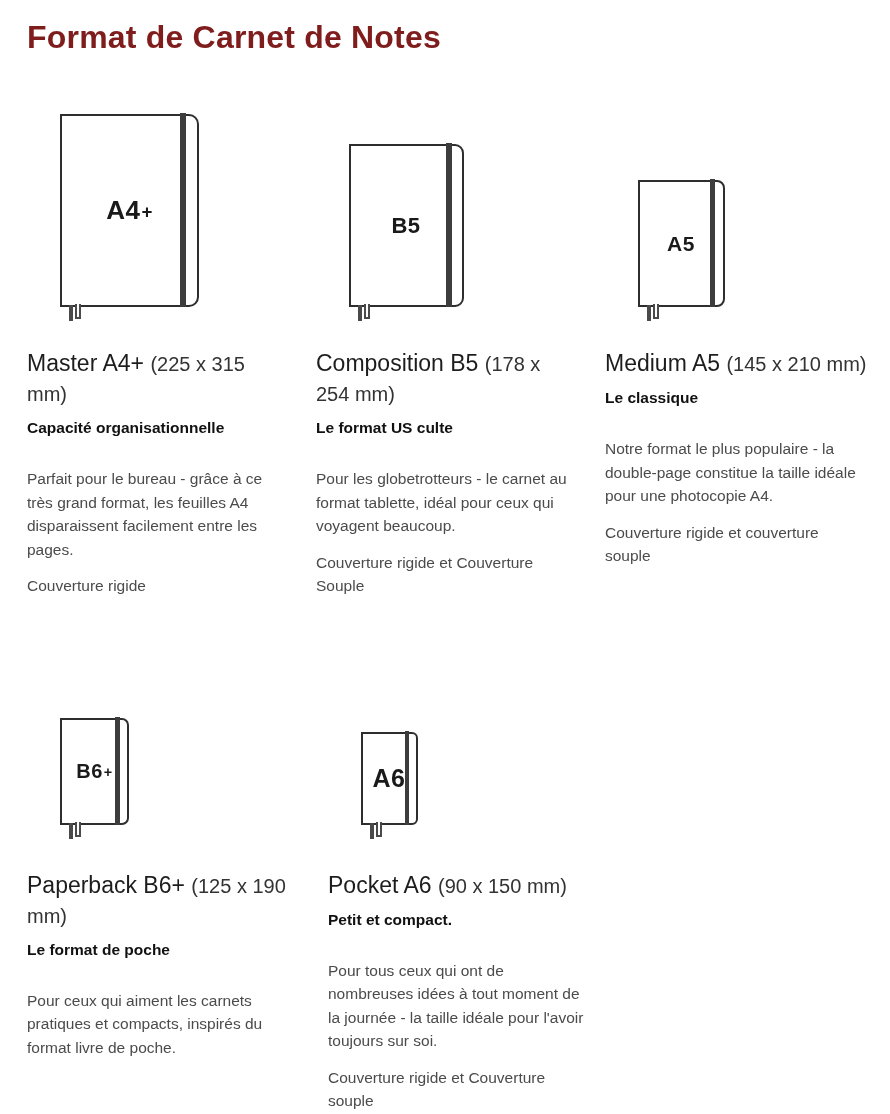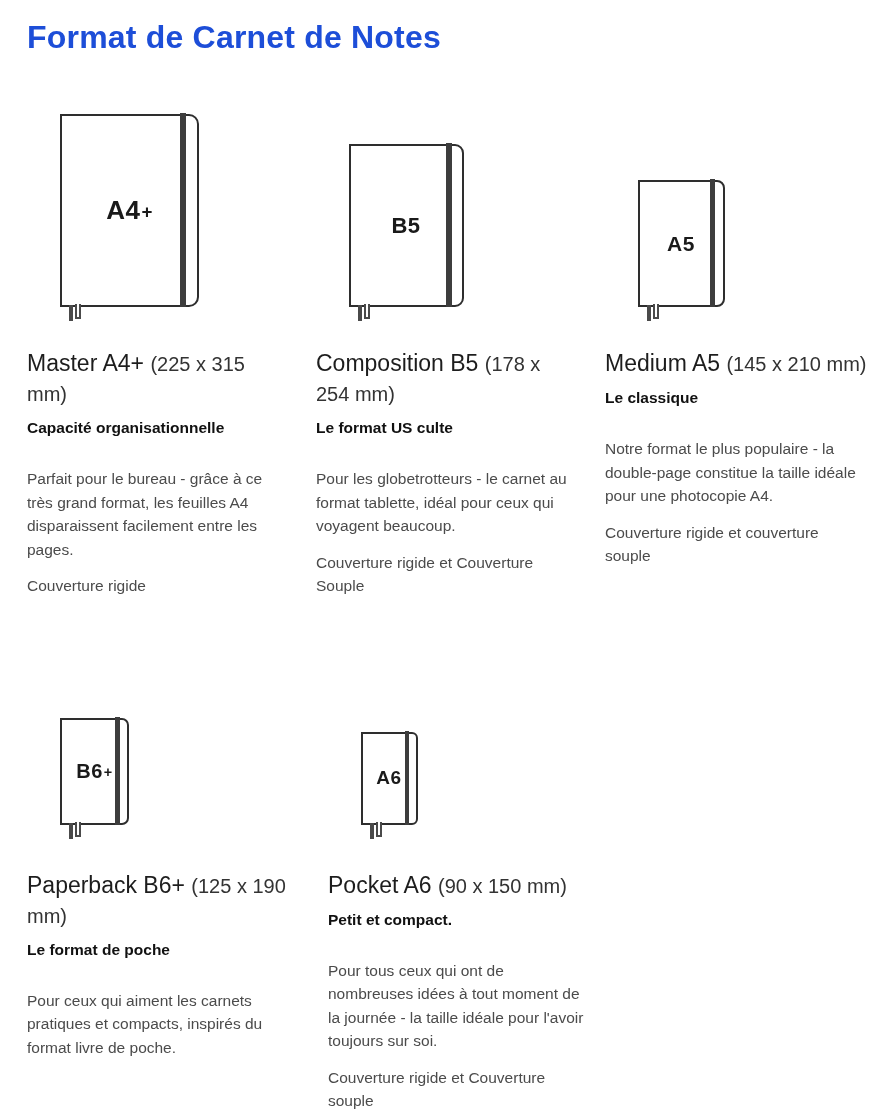--- a/index.html
+++ b/index.html
@@ -9,21 +9,21 @@
     font-family: "Liberation Sans", sans-serif;
     overflow: hidden;
     color: #1d1d1d;
   }
   .page { padding: 18px 0 0 27px; width: 890px; }
 
   h1.page-title {
     font-size: 32px;
     font-weight: 700;
     line-height: 38px;
-    color: #1d4ed8;
+    color: #7f1d1d;
     letter-spacing: 0.2px;
   }
 
   .row {
     display: grid;
     grid-template-columns: repeat(3, 262px);
     column-gap: 27px;
     align-items: start;
   }
   .row-1 { margin-top: 58px; }
@@ -47,21 +47,21 @@
   .nb-b5     { width: 115px; height: 163px; border-radius: 0 9px 9px 0; }
   .nb-a5     { width: 87px;  height: 127px; border-radius: 0 8px 8px 0; text-align: right; }
   .nb-b6plus { width: 69px;  height: 107px; border-radius: 0 7px 7px 0; }
   .nb-a6     { width: 57px;  height: 93px;  border-radius: 0 6px 6px 0; }
 
   .nb-label { font-weight: 700; color: #1a1a1a; letter-spacing: 0.5px; }
   .nb-a4plus .nb-label { font-size: 26px; }
   .nb-b5     .nb-label { font-size: 22px; }
   .nb-a5     .nb-label { font-size: 21px; }
   .nb-b6plus .nb-label { font-size: 20px; }
-  .nb-a6     .nb-label { font-size: 19px; }
+  .nb-a6     .nb-label { font-size: 25px; }
   .nb-label .plus { font-size: 0.72em; position: relative; top: -1px; margin-left: 1px; }
 
   .band { position: absolute; top: -3px; bottom: -2px; background: #3d3d3d; }
   .nb-a4plus .band { right: 11px; width: 6px; }
   .nb-b5     .band { right: 10px; width: 6px; }
   .nb-a5     .band { right: 8px;  width: 5px; }
   .nb-b6plus .band { right: 7px;  width: 5px; }
   .nb-a6     .band { right: 7px;  width: 4px; }
 
   .ribbon { position: absolute; }

